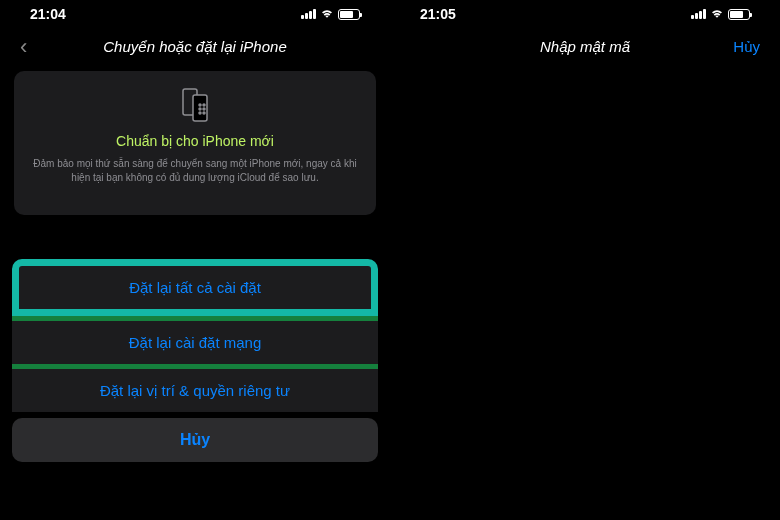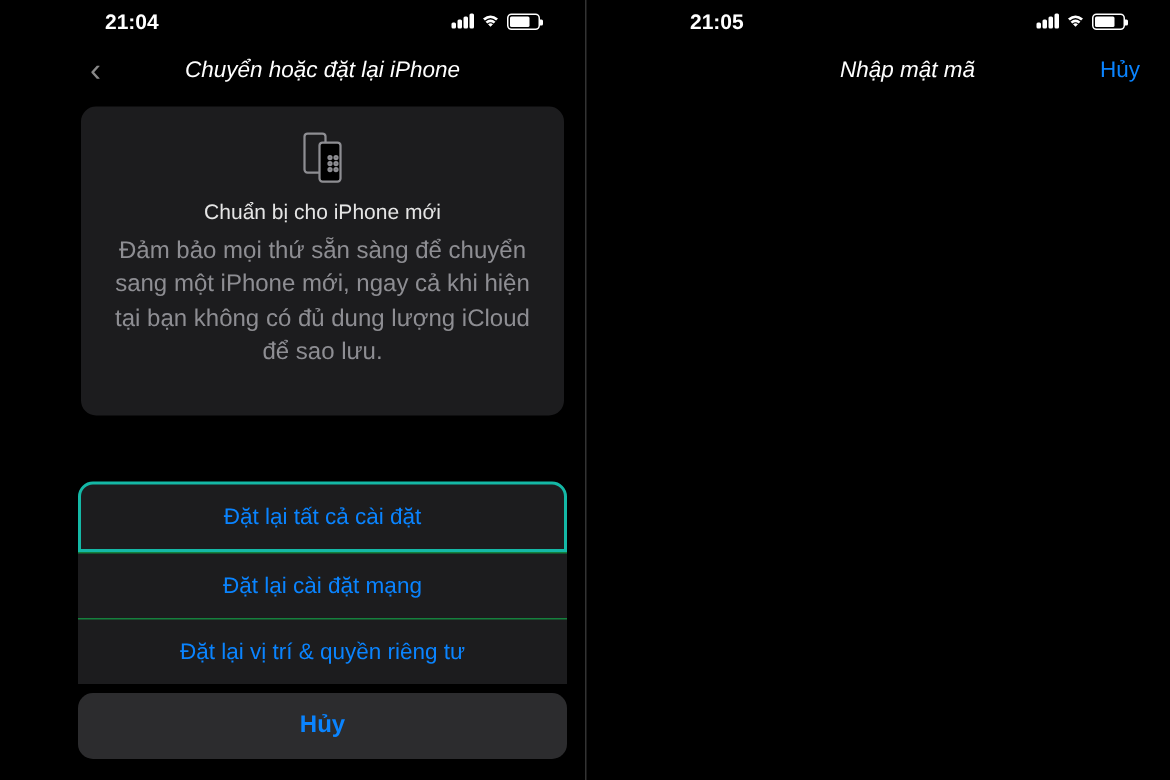--- a/index.html
+++ b/index.html
@@ -14,21 +14,20 @@
       background: #000;
       display: flex;
       position: relative;
     }
     .phone {
       width: 50%;
       height: 100%;
       background: #000;
       position: relative;
       padding: 0 12px;
-      margin-left: 40px;
     }
     .divider {
       position: absolute;
       left: 50%;
       top: 0;
       width: 1px;
       height: 100%;
       background: #333;
     }
     .status-bar {
@@ -119,52 +118,52 @@
       padding: 16px 14px;
       margin: 6px 2px;
       text-align: center;
     }
     .card-icon {
       margin: 0 auto 10px;
       width: 40px;
       height: 36px;
     }
     .card-title {
-      color: #e5e5e5;
+      color: #bef264;
       font-size: 14px;
       font-weight: 500;
       margin-bottom: 8px;
     }
     .card-desc {
       color: #8e8e93;
-      font-size: 16px;
+      font-size: 10px;
       line-height: 1.4;
       margin-bottom: 14px;
     }
     .card-action {
       color: #0a84ff;
       font-size: 14px;
     }
     .sheet {
       margin-top: 44px;
     }
     .sheet-item {
       background: #1c1c1e;
-      border-top: 1px solid #15803d;
+      border-top: 5px solid #15803d;
       text-align: center;
       padding: 13px 0;
       color: #0a84ff;
       font-size: 15px;
     }
     .sheet-item:first-child {
       border-top: none;
       border-radius: 10px 10px 0 0;
     }
     .sheet-item.highlighted {
-      border: 2px solid #14b8a6;
+      border: 7px solid #14b8a6;
     }
     .sheet-cancel {
       background: #2c2c2e;
       text-align: center;
       padding: 13px 0;
       color: #0a84ff;
       font-size: 16px;
       font-weight: 600;
       border-radius: 10px;
       margin-top: 6px;

